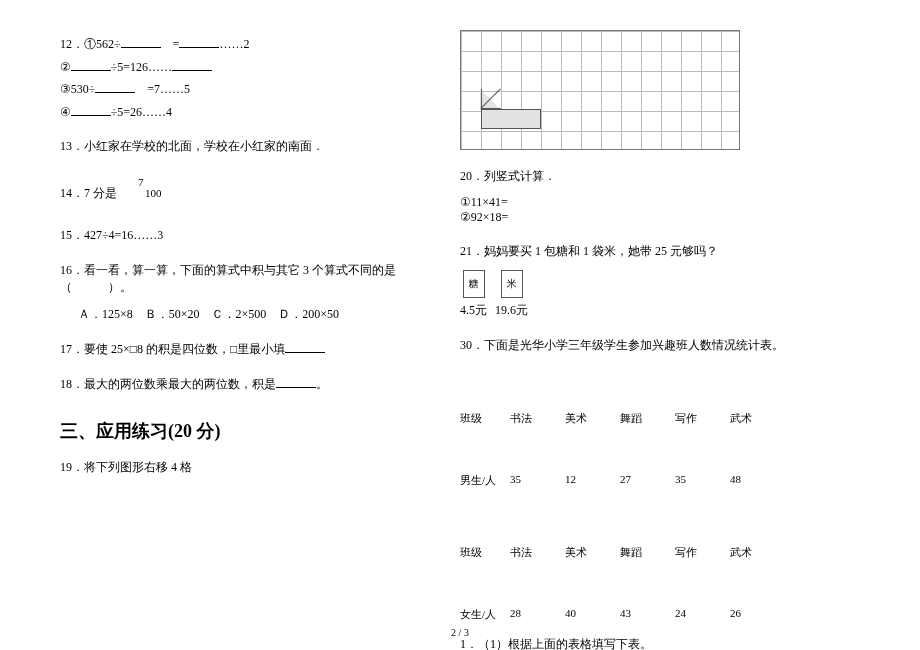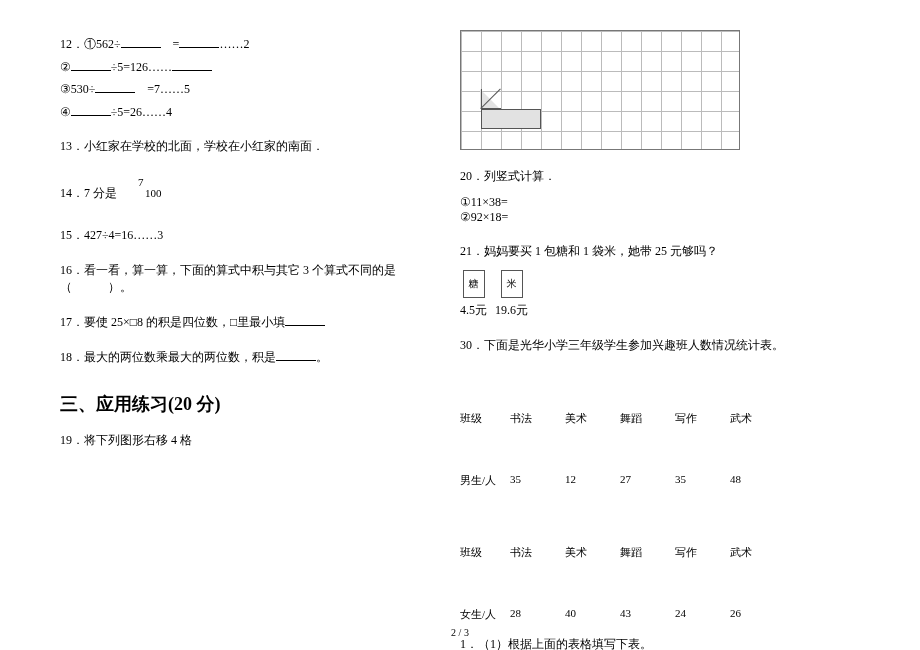--- a/index.html
+++ b/index.html
@@ -143,20 +143,23 @@
         <span class="den">100</span>
       </div>
     </div>
 
     <div class="qnum">
       <span>15．</span><span>427÷4=16……3</span>
     </div>
 
     <div class="qnum">
       <span>16．</span><span>看一看，算一算，下面的算式中积与其它 3 个算式不同的是（　　　）。</span>
+      <div class="indent" style="margin-top:10px;">
+        <span>Ａ．125×8</span>　<span>Ｂ．50×20</span>　<span>Ｃ．2×500</span>　<span>Ｄ．200×50</span>
+      </div>
     </div>
 
     <div class="qnum">
       <span>17．</span><span>要使 25×□8 的积是四位数，□里最小填</span><span class="blank-s"></span>
     </div>
 
     <div class="qnum">
       <span>18．</span><span>最大的两位数乘最大的两位数，积是</span><span class="blank-s"></span><span>。</span>
     </div>
 
@@ -172,21 +175,21 @@
       <div class="shape">
         <div class="shape-rect"></div>
         <div class="shape-tri"></div>
         <div class="shape-tri-border"></div>
         <div class="shape-diag"></div>
       </div>
     </div>
 
     <div class="qnum">
       <span>20．</span><span>列竖式计算．</span>
-      <div style="margin-top:10px;">①11×38=</div>
+      <div style="margin-top:10px;">①11×41=</div>
       <div>②92×18=</div>
     </div>
 
     <div class="qnum">
       <span>21．</span><span>妈妈要买 1 包糖和 1 袋米，她带 25 元够吗？</span>
       <div class="tangke">
         <div class="item">
           <div class="box">糖</div>
           <div>4.5元</div>
         </div>

